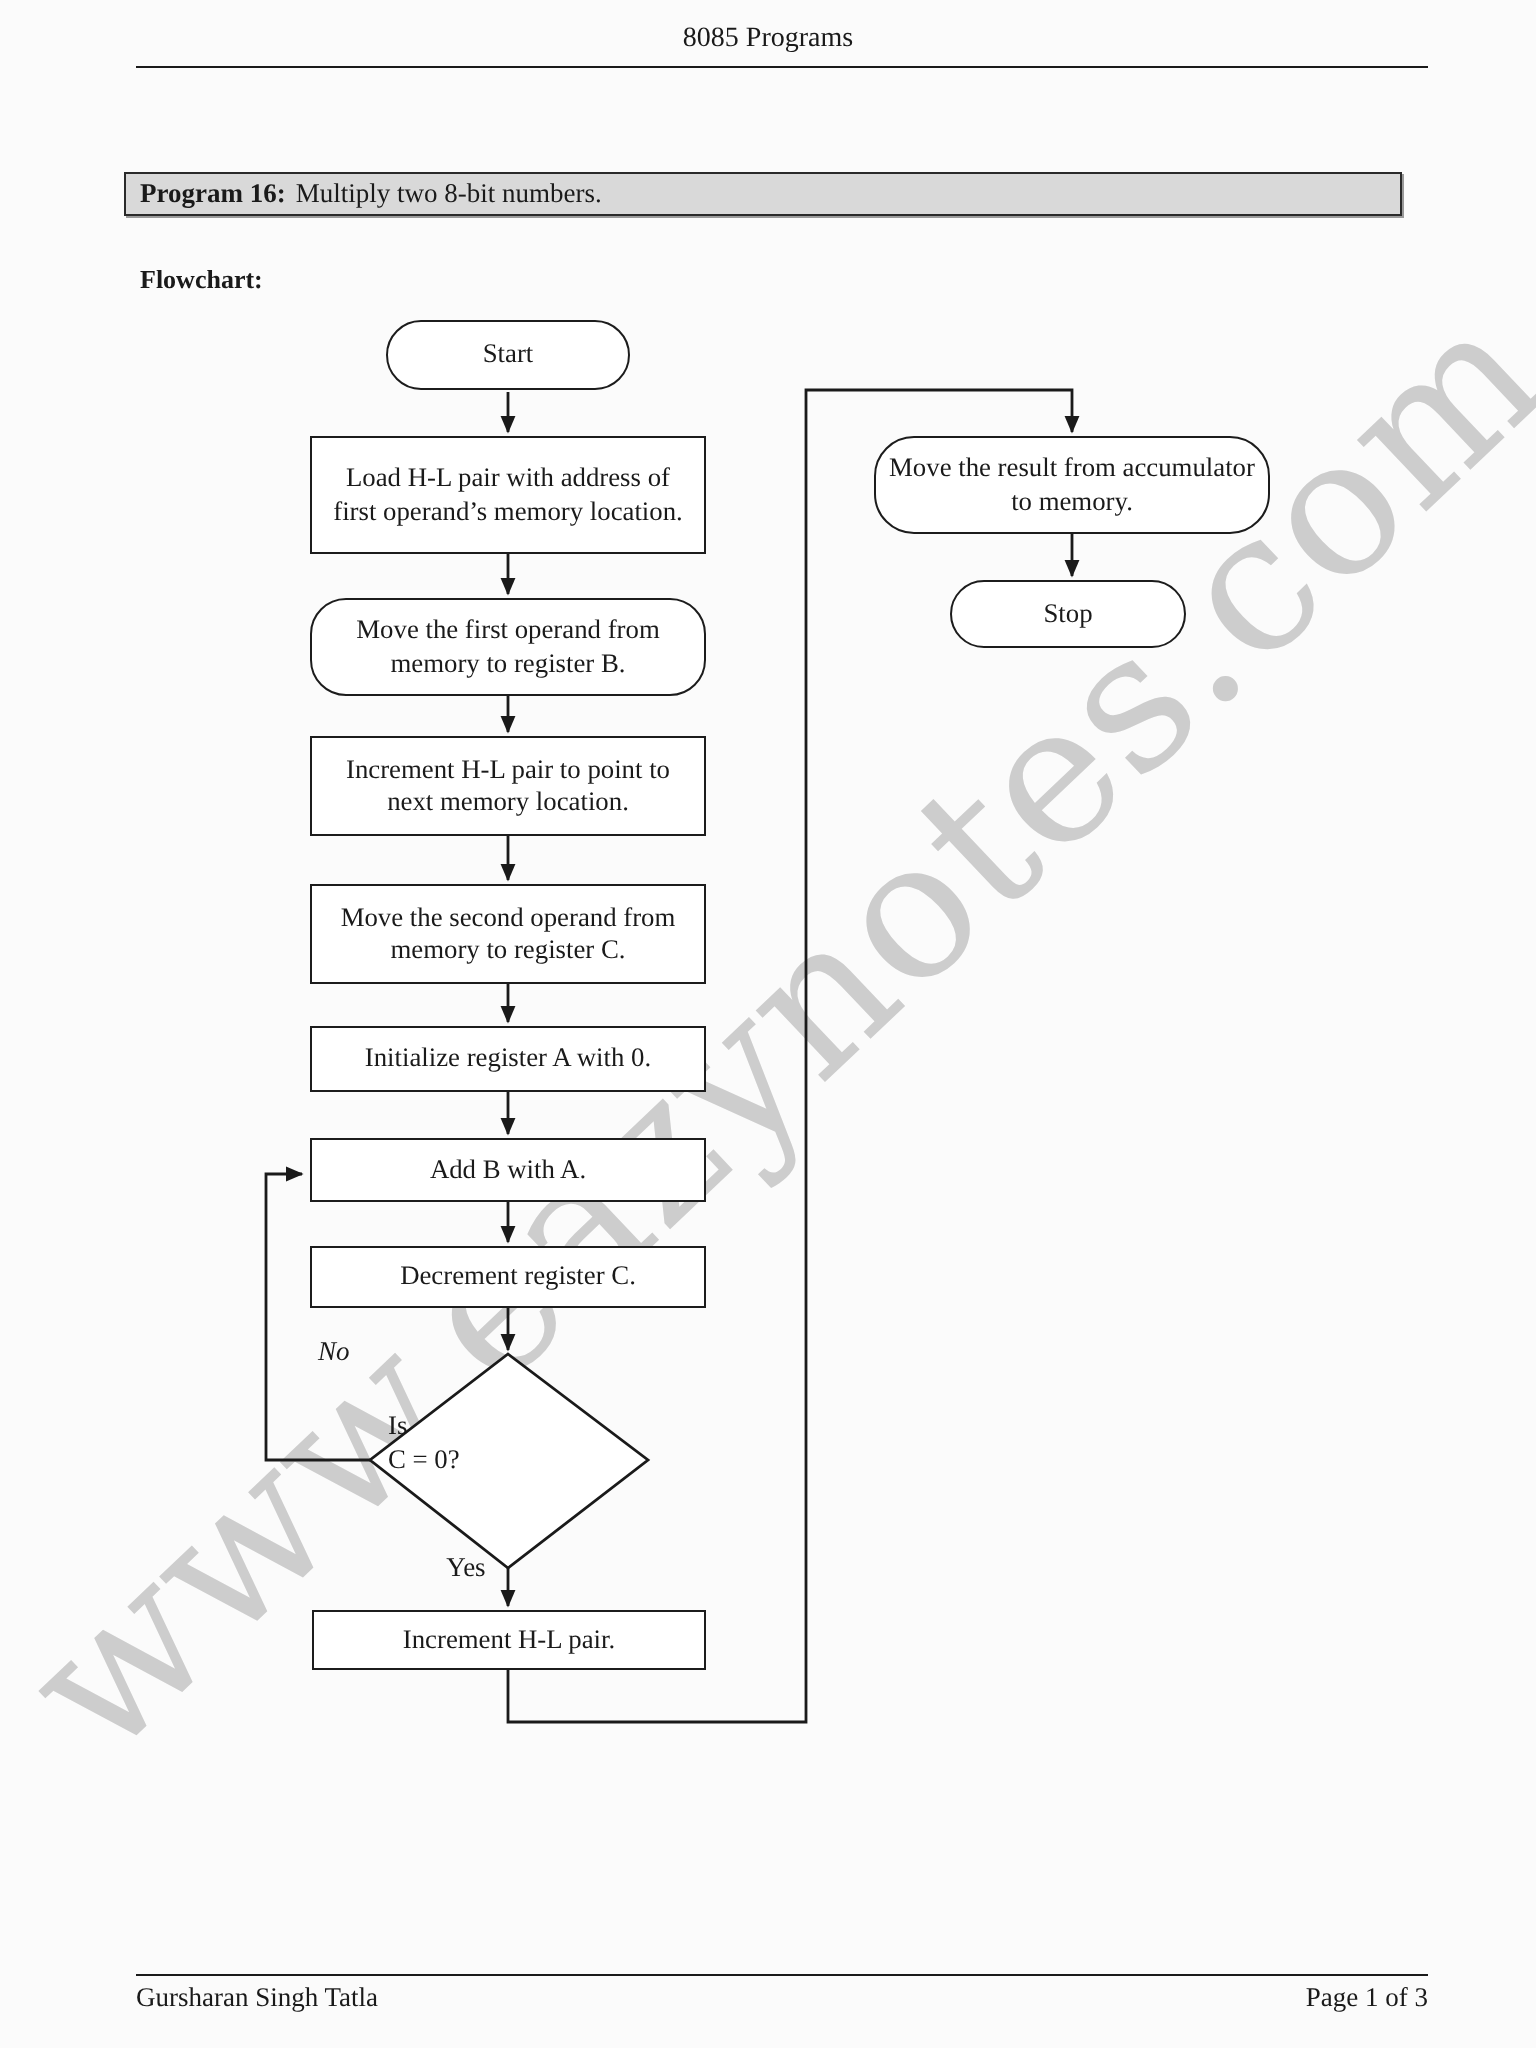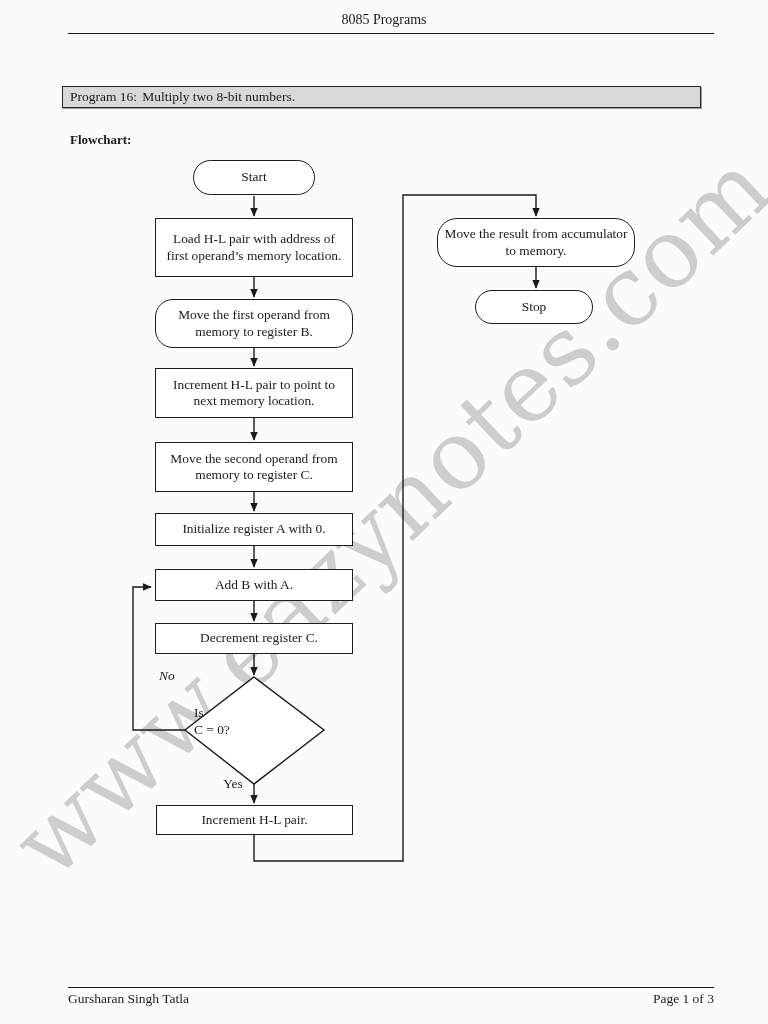--- a/index.html
+++ b/index.html
@@ -23,21 +23,21 @@
   }
 
   
   .banner{
     position:absolute;left:62px;top:86px;width:630px;height:20px;
     background:#d9d9d9;border:1.6px solid #2a2a2a;
     display:flex;align-items:center;
     padding-left:7px;font-size:13.5px;
     box-shadow:1px 1px 0 #9a9a9a;
   }
-  .banner b{font-weight:normal;}
+  .banner b{font-weight:bold;}
   .banner .banner-text{margin-left:5px;}
 
   .section-label{
     position:absolute;left:70px;top:132px;
     font-weight:bold;font-size:13px;
   }
 
   
   .watermark{
     position:absolute;left:392px;top:515px;

